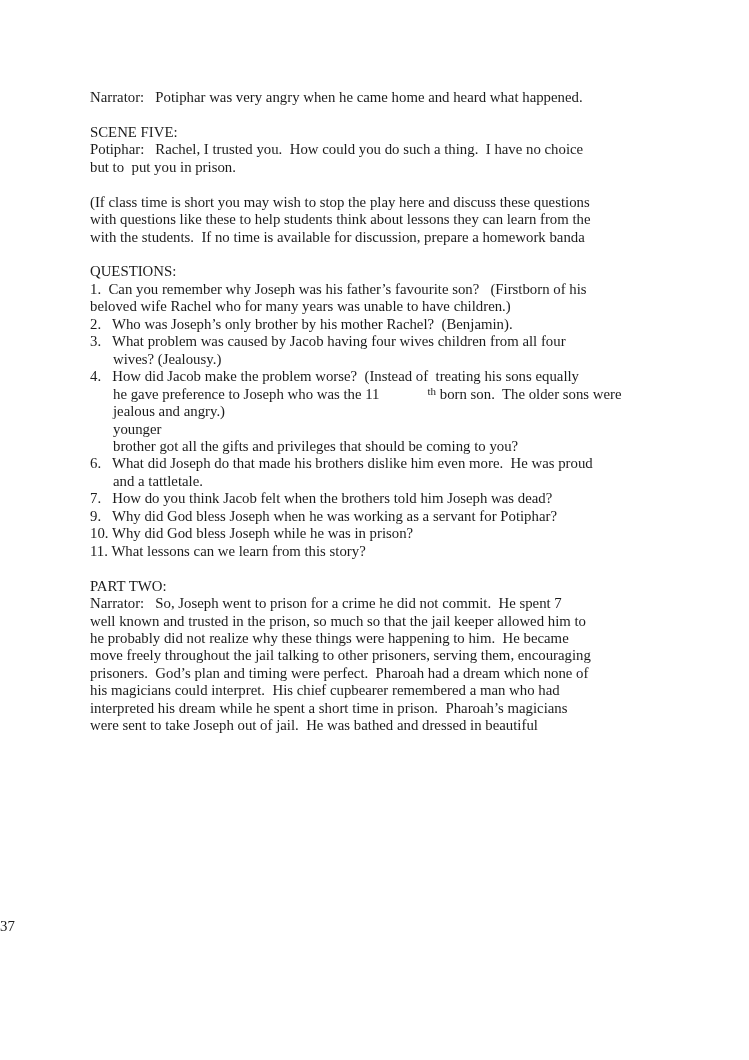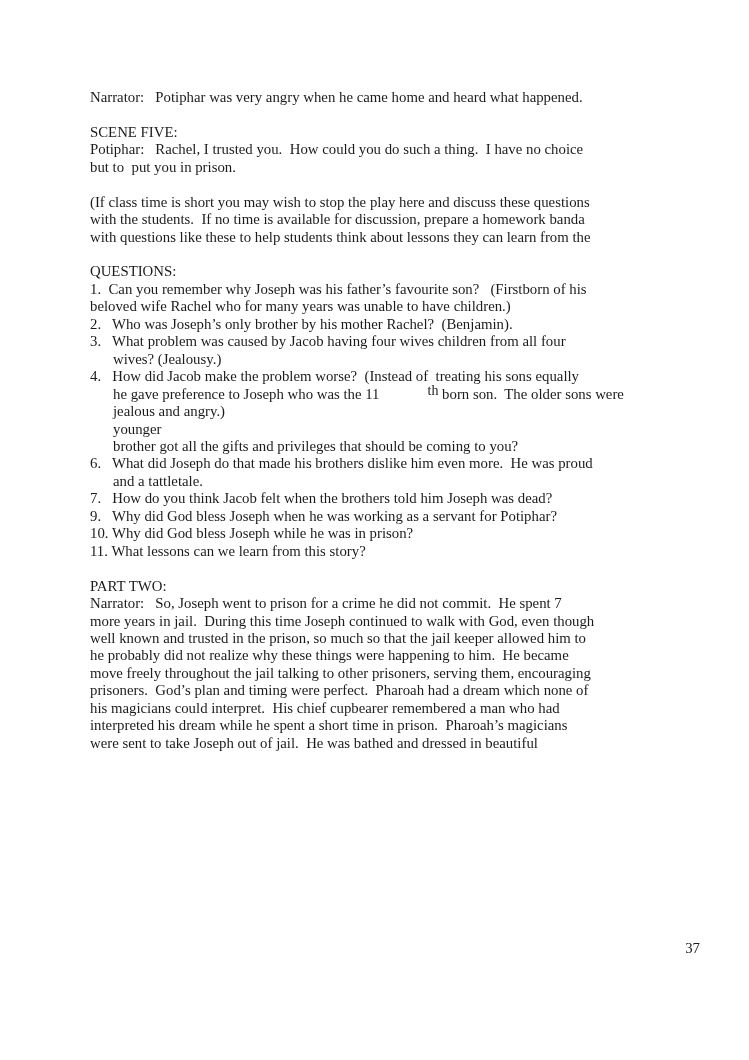--- a/index.html
+++ b/index.html
@@ -28,51 +28,50 @@
     white-space: pre-wrap;
     min-height: 17.45px;
   }
   .blank {
     height: 17.45px;
   }
   .indent {
     padding-left: 23px;
   }
   .sup {
-    font-size: 14px;
+    font-size: 11px;
     line-height: 0;
     vertical-align: 4px;
     padding-left: 48px;
   }
   .page-number {
     position: absolute;
     top: 918px;
     left: 0;
     width: 700px;
-    text-align: right;
+    text-align: left;
     font-size: 14.8px;
-    margin-top: 22px;
   }
 </style>
 </head>
 <body>
 
 <div class="doc">
 
   <div class="line">Narrator:   Potiphar was very angry when he came home and heard what happened.</div>
   <div class="line blank"></div>
 
   <div class="line">SCENE FIVE:</div>
   <div class="line">Potiphar:   Rachel, I trusted you.  How could you do such a thing.  I have no choice</div>
   <div class="line">but to  put you in prison.</div>
   <div class="line blank"></div>
 
   <div class="line">(If class time is short you may wish to stop the play here and discuss these questions</div>
+  <div class="line">with questions like these to help students think about lessons they can learn from the</div>
   <div class="line">with the students.  If no time is available for discussion, prepare a homework banda</div>
-  <div class="line">with questions like these to help students think about lessons they can learn from the</div>
   <div class="line blank"></div>
 
   <div class="line">QUESTIONS:</div>
   <div class="line">1.  Can you remember why Joseph was his father’s favourite son?   (Firstborn of his</div>
   <div class="line">beloved wife Rachel who for many years was unable to have children.)</div>
   <div class="line">2.   Who was Joseph’s only brother by his mother Rachel?  (Benjamin).</div>
   <div class="line">3.   What problem was caused by Jacob having four wives children from all four</div>
   <div class="line indent">wives? (Jealousy.)</div>
   <div class="line">4.   How did Jacob make the problem worse?  (Instead of  treating his sons equally</div>
   <div class="line indent"><span>he gave preference to Joseph who was the 11</span><span class="sup">th</span><span> born son.  The older sons were</span></div>
@@ -82,21 +81,20 @@
   <div class="line">6.   What did Joseph do that made his brothers dislike him even more.  He was proud</div>
   <div class="line indent">and a tattletale.</div>
   <div class="line">7.   How do you think Jacob felt when the brothers told him Joseph was dead?</div>
   <div class="line">9.   Why did God bless Joseph when he was working as a servant for Potiphar?</div>
   <div class="line">10. Why did God bless Joseph while he was in prison?</div>
   <div class="line">11. What lessons can we learn from this story?</div>
   <div class="line blank"></div>
 
   <div class="line">PART TWO:</div>
   <div class="line">Narrator:   So, Joseph went to prison for a crime he did not commit.  He spent 7</div>
-  <div class="line">more years in jail.  During this time Joseph continued to walk with God, even though</div>
   <div class="line">well known and trusted in the prison, so much so that the jail keeper allowed him to</div>
   <div class="line">he probably did not realize why these things were happening to him.  He became</div>
   <div class="line">move freely throughout the jail talking to other prisoners, serving them, encouraging</div>
   <div class="line">prisoners.  God’s plan and timing were perfect.  Pharoah had a dream which none of</div>
   <div class="line">his magicians could interpret.  His chief cupbearer remembered a man who had</div>
   <div class="line">interpreted his dream while he spent a short time in prison.  Pharoah’s magicians</div>
   <div class="line">were sent to take Joseph out of jail.  He was bathed and dressed in beautiful</div>
 
 </div>
 

